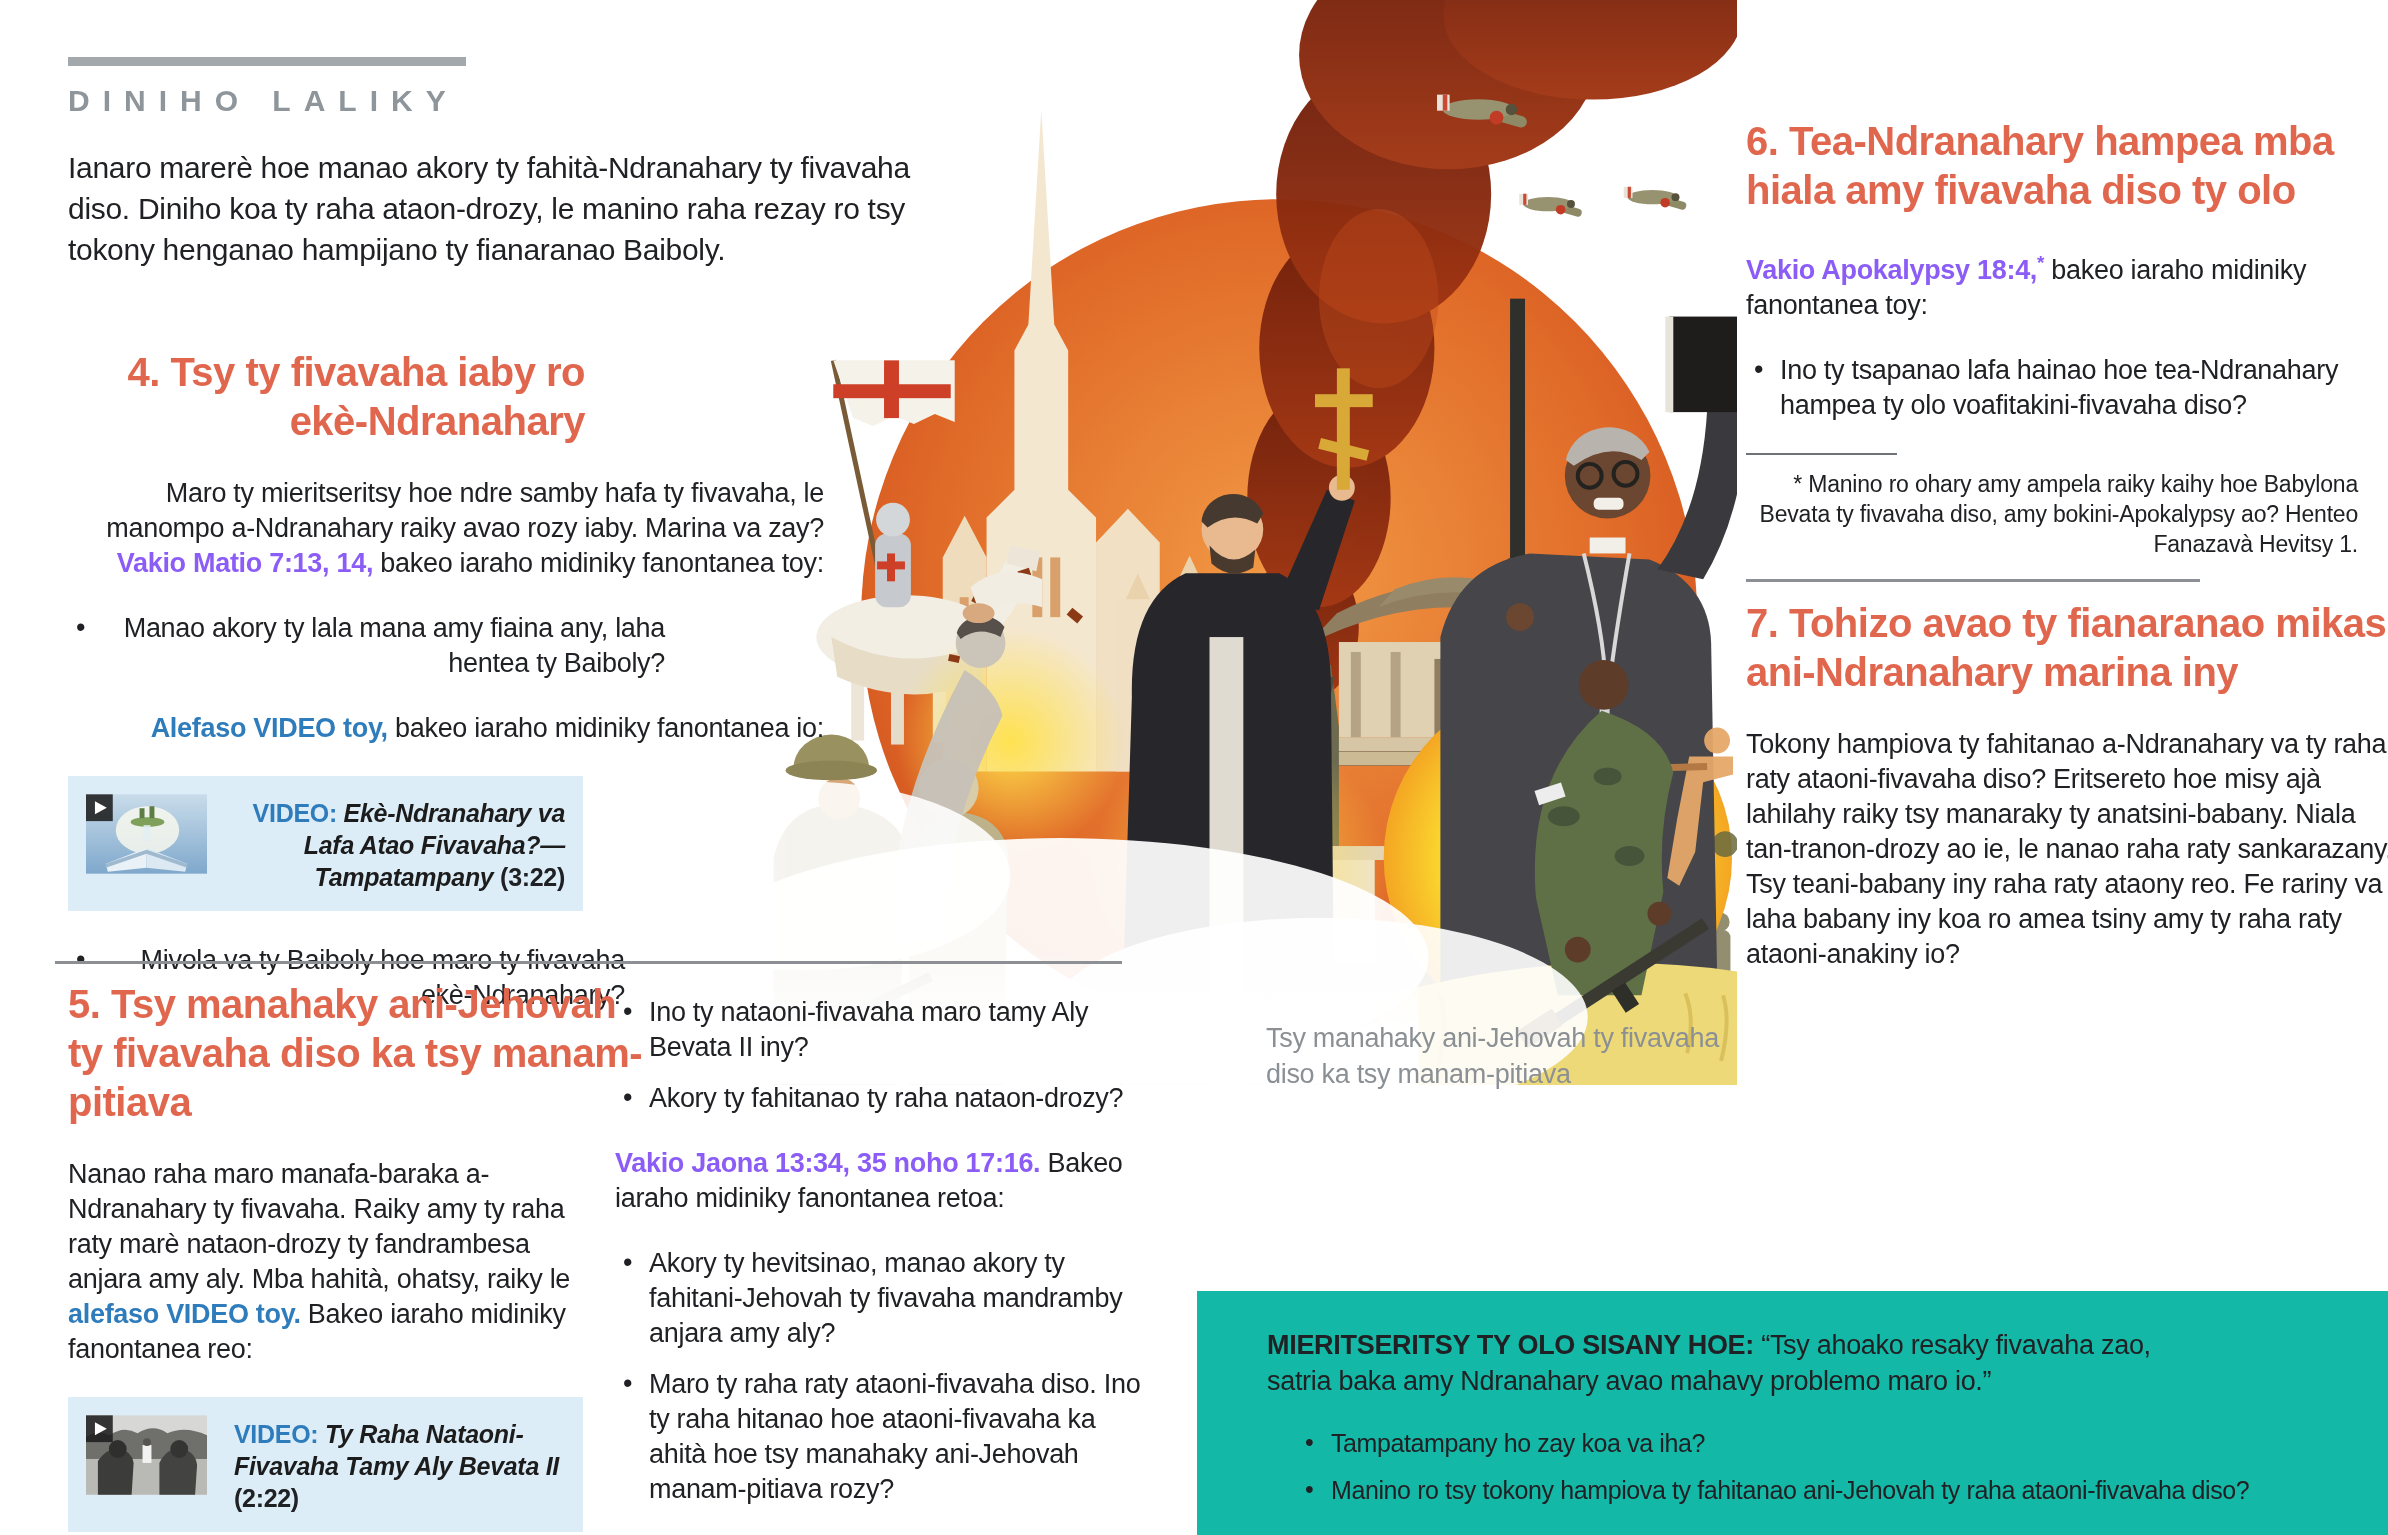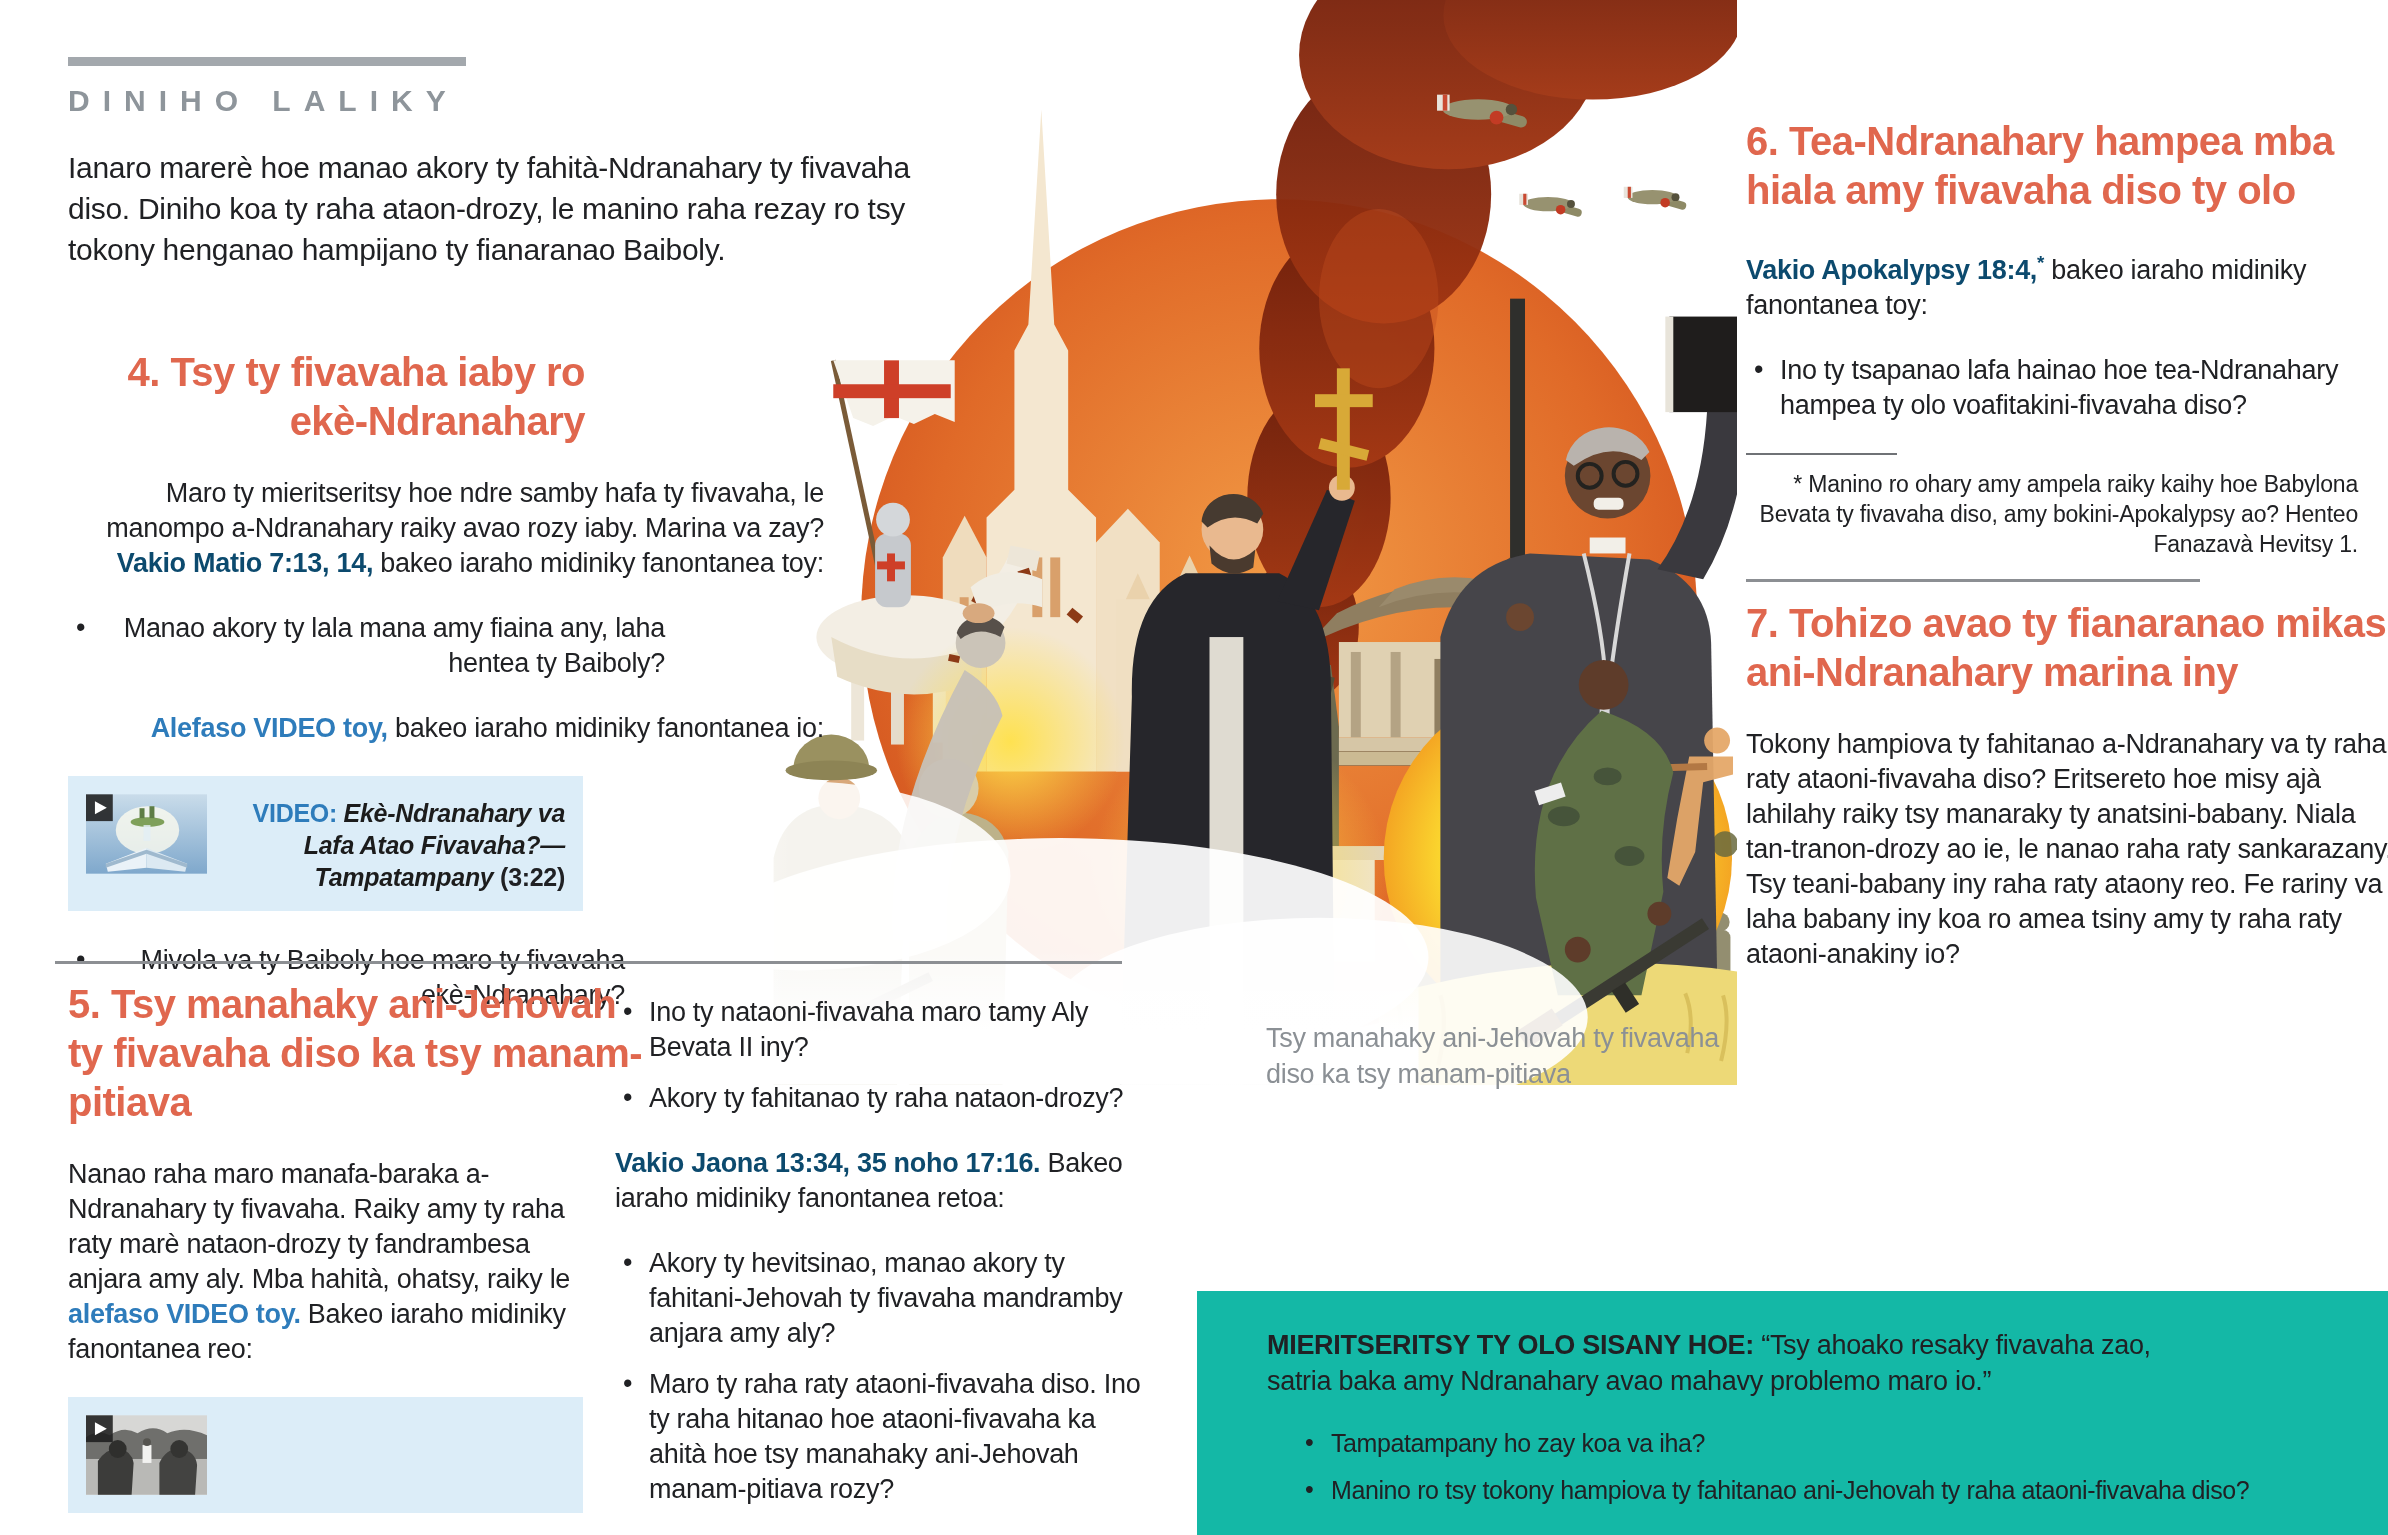--- a/index.html
+++ b/index.html
@@ -9,21 +9,21 @@
   .kicker-bar{position:absolute;left:68px;top:57px;width:398px;height:9px;background:#A3A8AD;}
   .kicker{position:absolute;left:68px;top:84px;font-size:30px;font-weight:bold;
           letter-spacing:13px;color:#8E959B;}
   .intro{position:absolute;left:68px;top:147px;width:876px;font-size:30px;line-height:41px;letter-spacing:-0.3px;}
   .h{color:#E0674E;font-weight:bold;font-size:40px;line-height:49px;margin:0 0 30px 0;letter-spacing:-0.5px;}
   .bt{font-size:27px;line-height:35px;letter-spacing:-0.3px;}
   .col p{margin:0 0 30px 0;}
   .col ul{list-style:none;margin:0 0 30px 0;padding:0;}
   .col li,.graybox li{position:relative;padding-left:34px;margin-bottom:16px;}
   .col li::before,.graybox li::before{content:"\2022";position:absolute;left:8px;top:-1px;}
-  .link-orange{color:#0c4a6e;font-weight:bold;}
+  .link-orange{color:#8b5cf6;font-weight:bold;}
   .link-blue{color:#2E7CBB;font-weight:bold;}
   sup{font-size:70%;}
   
   .colA{position:absolute;left:68px;top:348px;width:756px;text-align:right;}
   .colB{position:absolute;left:68px;top:980px;width:542px;}
   .colC{position:absolute;left:615px;top:995px;width:542px;}
   .colD{position:absolute;left:1746px;top:117px;width:622px;}
   .colE{position:absolute;left:1746px;top:599px;width:647px;}
   .divider{position:absolute;background:#8C8F93;height:3px;}
   .div-left{left:55px;top:961px;width:1067px;}
@@ -343,20 +343,25 @@
         <rect x="0" y="44" width="122" height="36" fill="#B9B9B6"></rect>
         <rect x="57" y="30" width="9" height="18" fill="#F2F2F0"></rect>
         <circle cx="61.5" cy="27" r="4" fill="#55544F"></circle>
         <path d="M12,80 V46 q10,-14 22,-12 q12,2 14,14 l-2,32 Z" fill="#3C3C3A"></path>
         <circle cx="32" cy="34" r="9" fill="#2F2F2D"></circle>
         <path d="M74,80 V48 q8,-16 22,-14 q14,2 16,16 l-2,30 Z" fill="#434341"></path>
         <circle cx="94" cy="34" r="9" fill="#343432"></circle>
         <rect x="0" y="0" width="27" height="27" fill="#1E1E1E" opacity="0.88"></rect>
         <polygon points="9,7 9,20 21,13.5" fill="#ffffff"></polygon>
       </svg>
+      <div class="vlabel" style="width:342px">
+        <span class="link-blue">VIDEO:</span>
+        <span class="vtitle">Ty Raha Nataoni-Fivavaha Tamy Aly Bevata II</span>
+        <span>(2:22)</span>
+      </div>
     </div>
   </div>
 
   <div class="col colC bt z2">
     <ul>
       <li>Ino ty nataoni-fivavaha maro tamy Aly Bevata II iny?</li>
       <li>Akory ty fahitanao ty raha nataon-drozy?</li>
     </ul>
     <p><span class="link-orange">Vakio Jaona 13:34, 35 noho 17:16.</span><span> Bakeo iaraho midiniky fanontanea retoa:</span></p>
     <ul>

